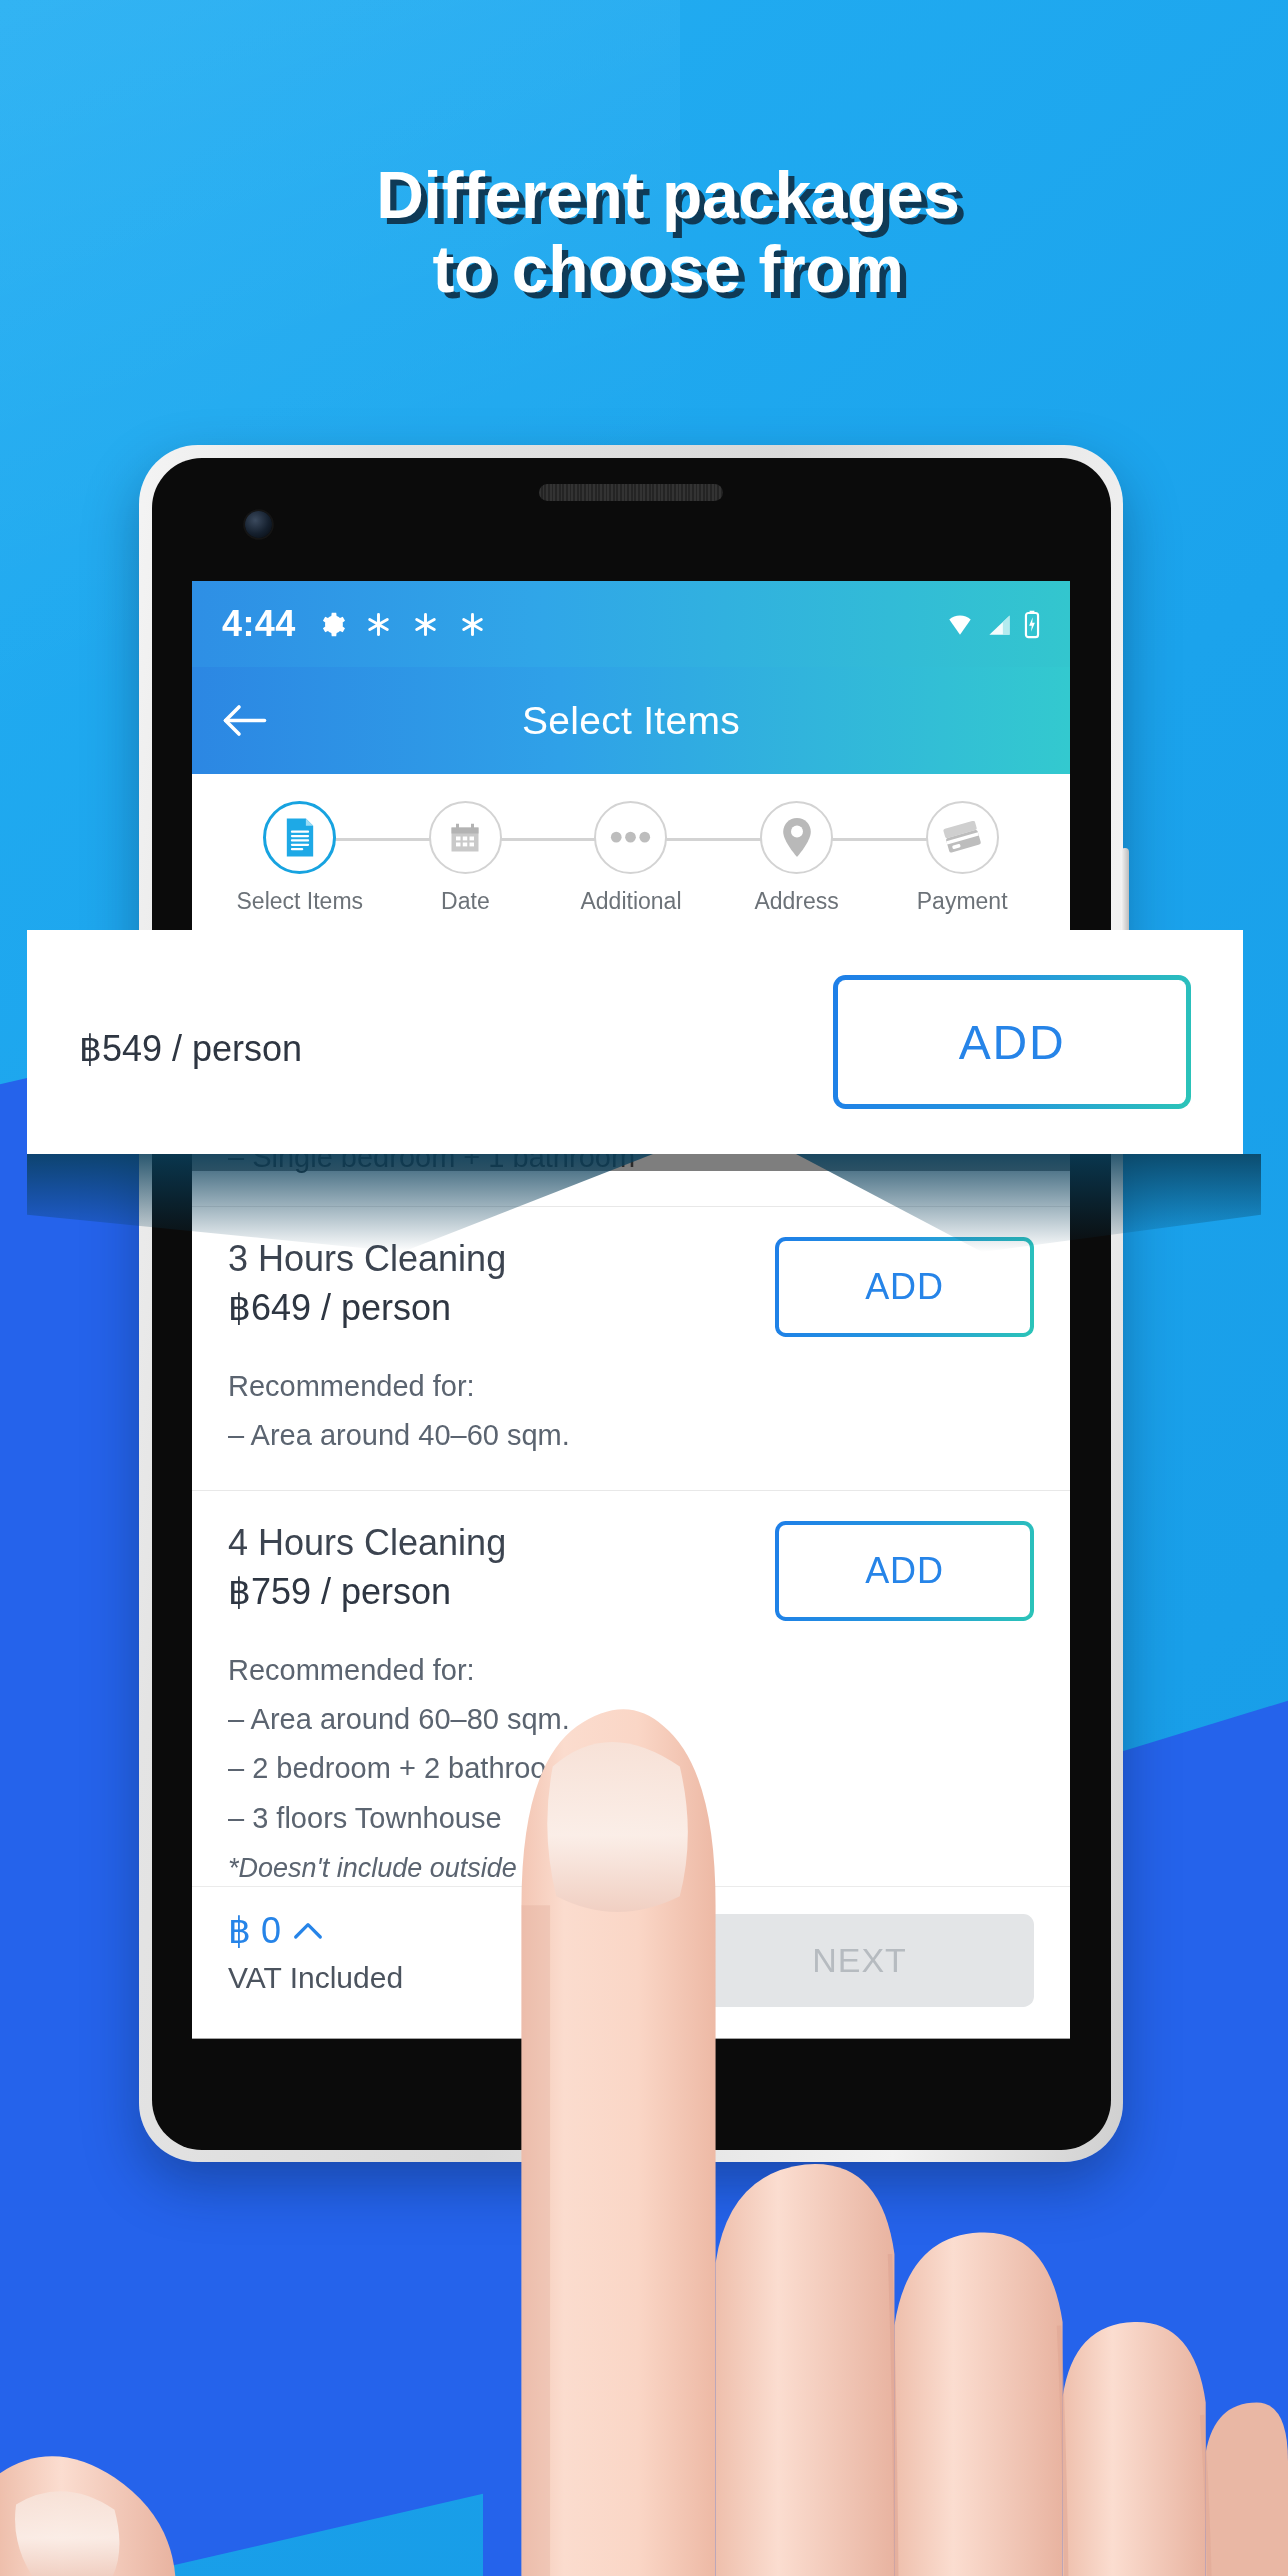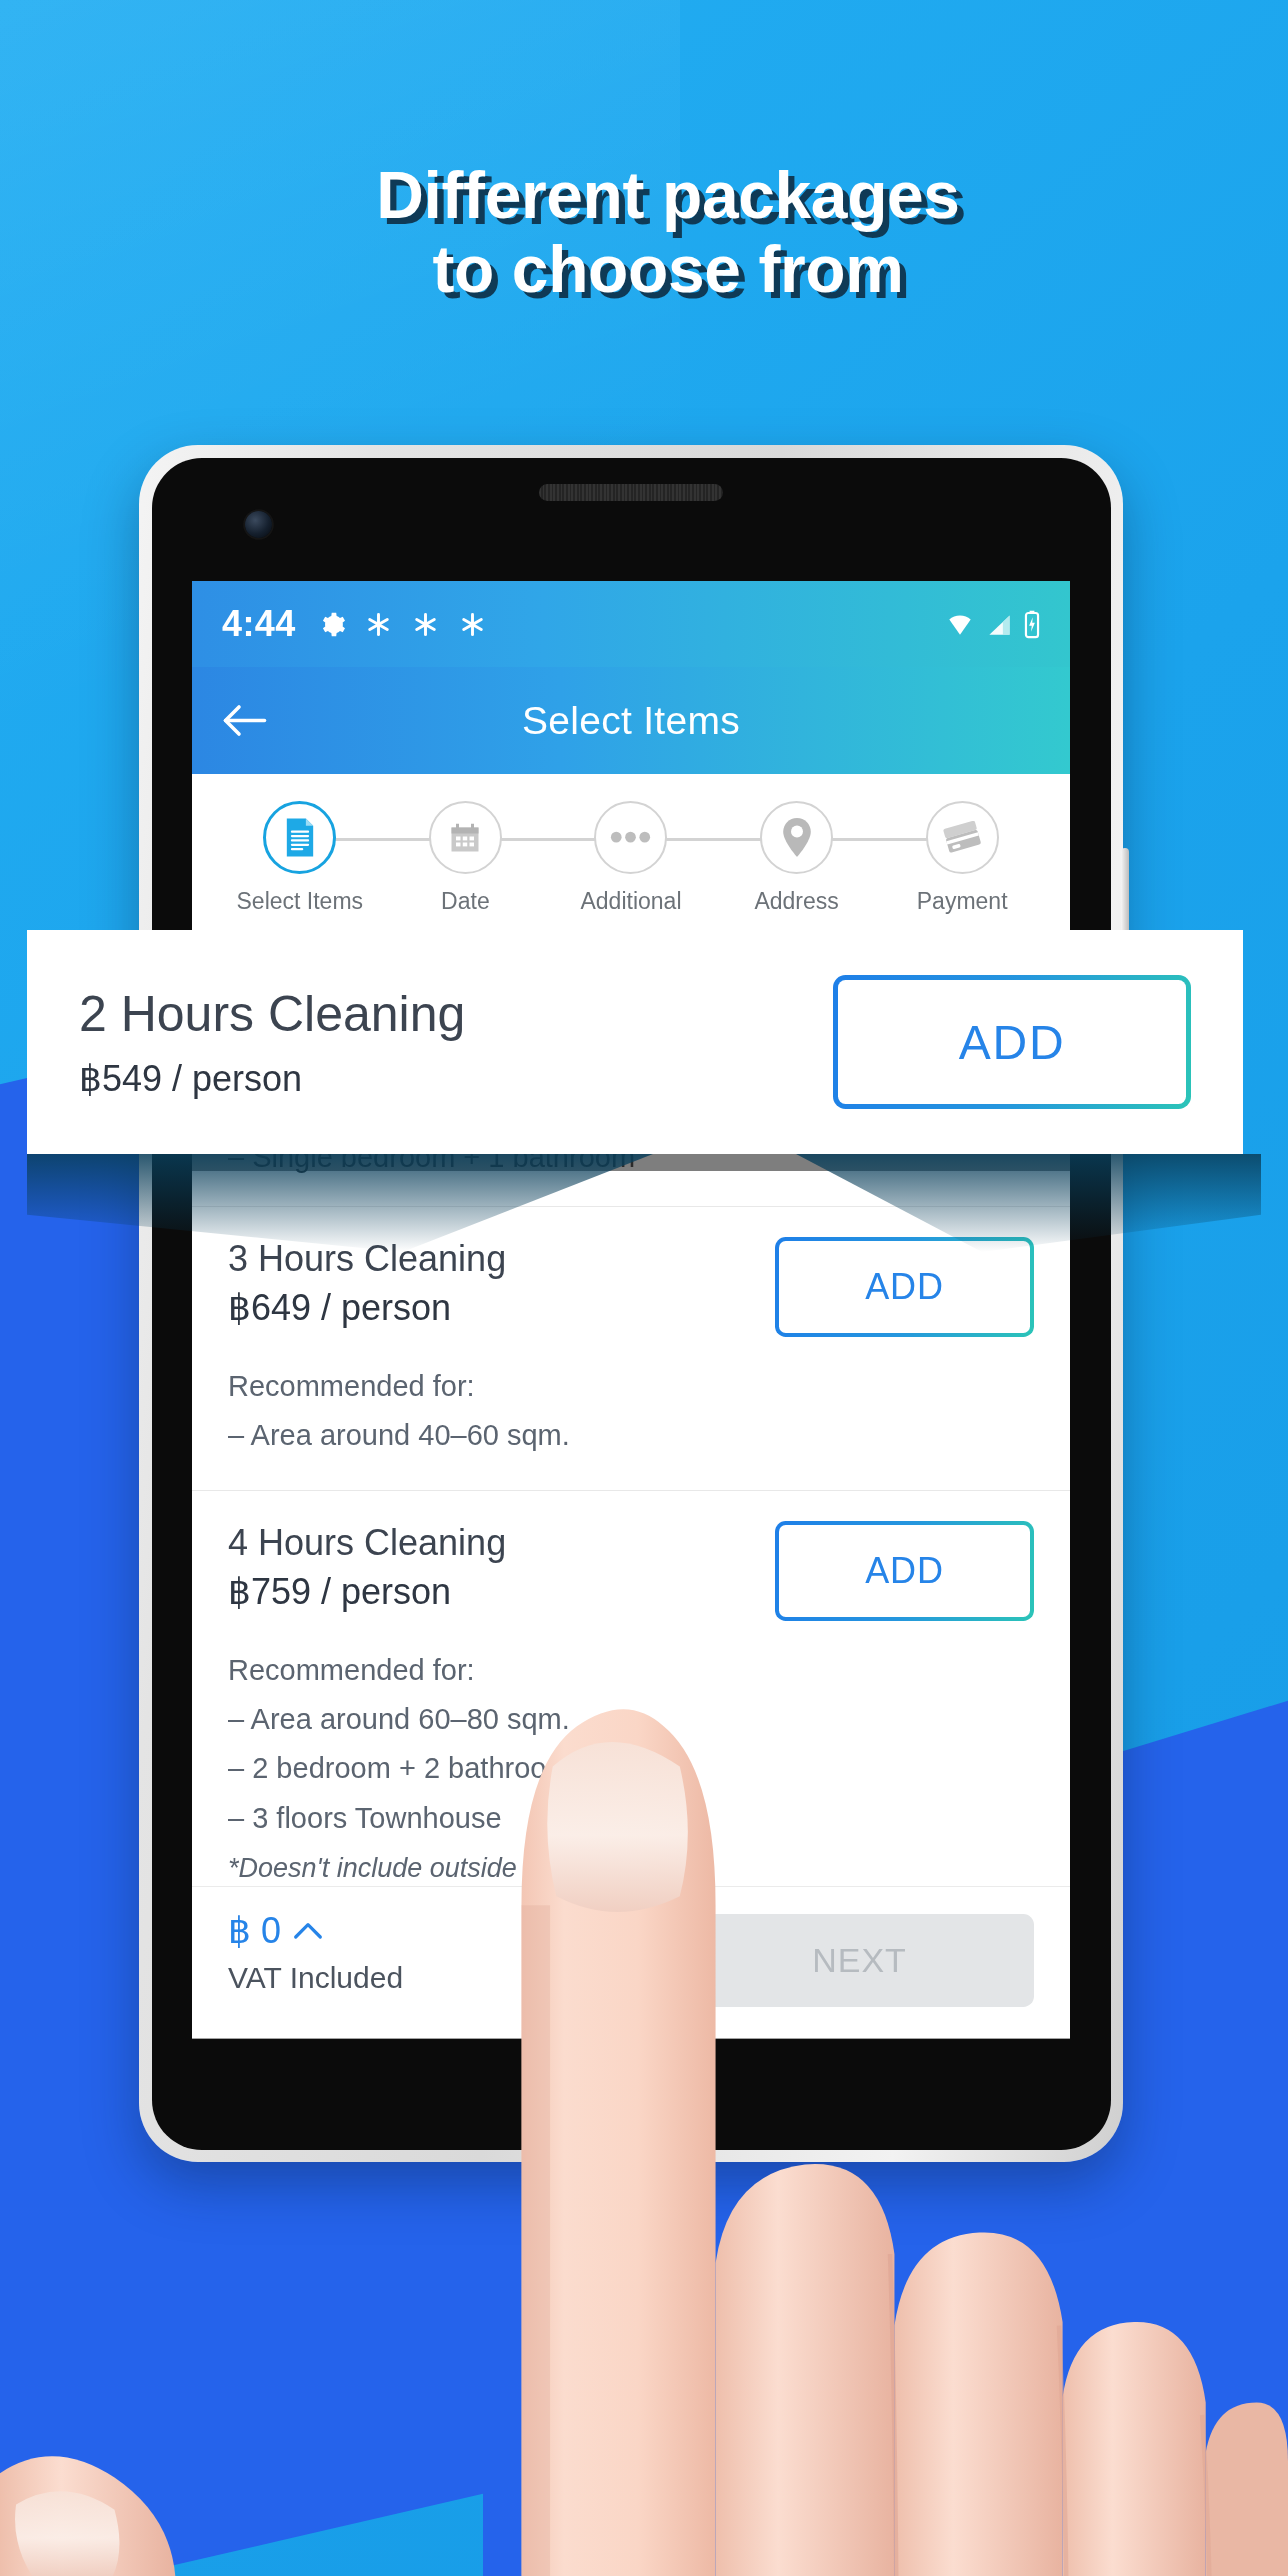--- a/index.html
+++ b/index.html
@@ -464,21 +464,20 @@
       </div>
     </div>
 
   </div>
 </div>
 
 <div class="callout-shadow-l"></div>
 <div class="callout-shadow-r"></div>
 <div id="callout">
   <div class="callout-textcol">
-    <div class="callout-title">2 Hours Cleaning</div>
     <div class="callout-price">฿549 / person</div>
   </div>
   <div class="callout-add">ADD</div>
 </div>
 
 <svg id="hand" viewBox="0 0 1440 2880">
   <defs>
     <linearGradient id="skin" x1="0" y1="0" x2="1" y2="0">
       <stop offset="0%" stop-color="#F3C6B4"></stop>
       <stop offset="22%" stop-color="#FBDCCE"></stop>

